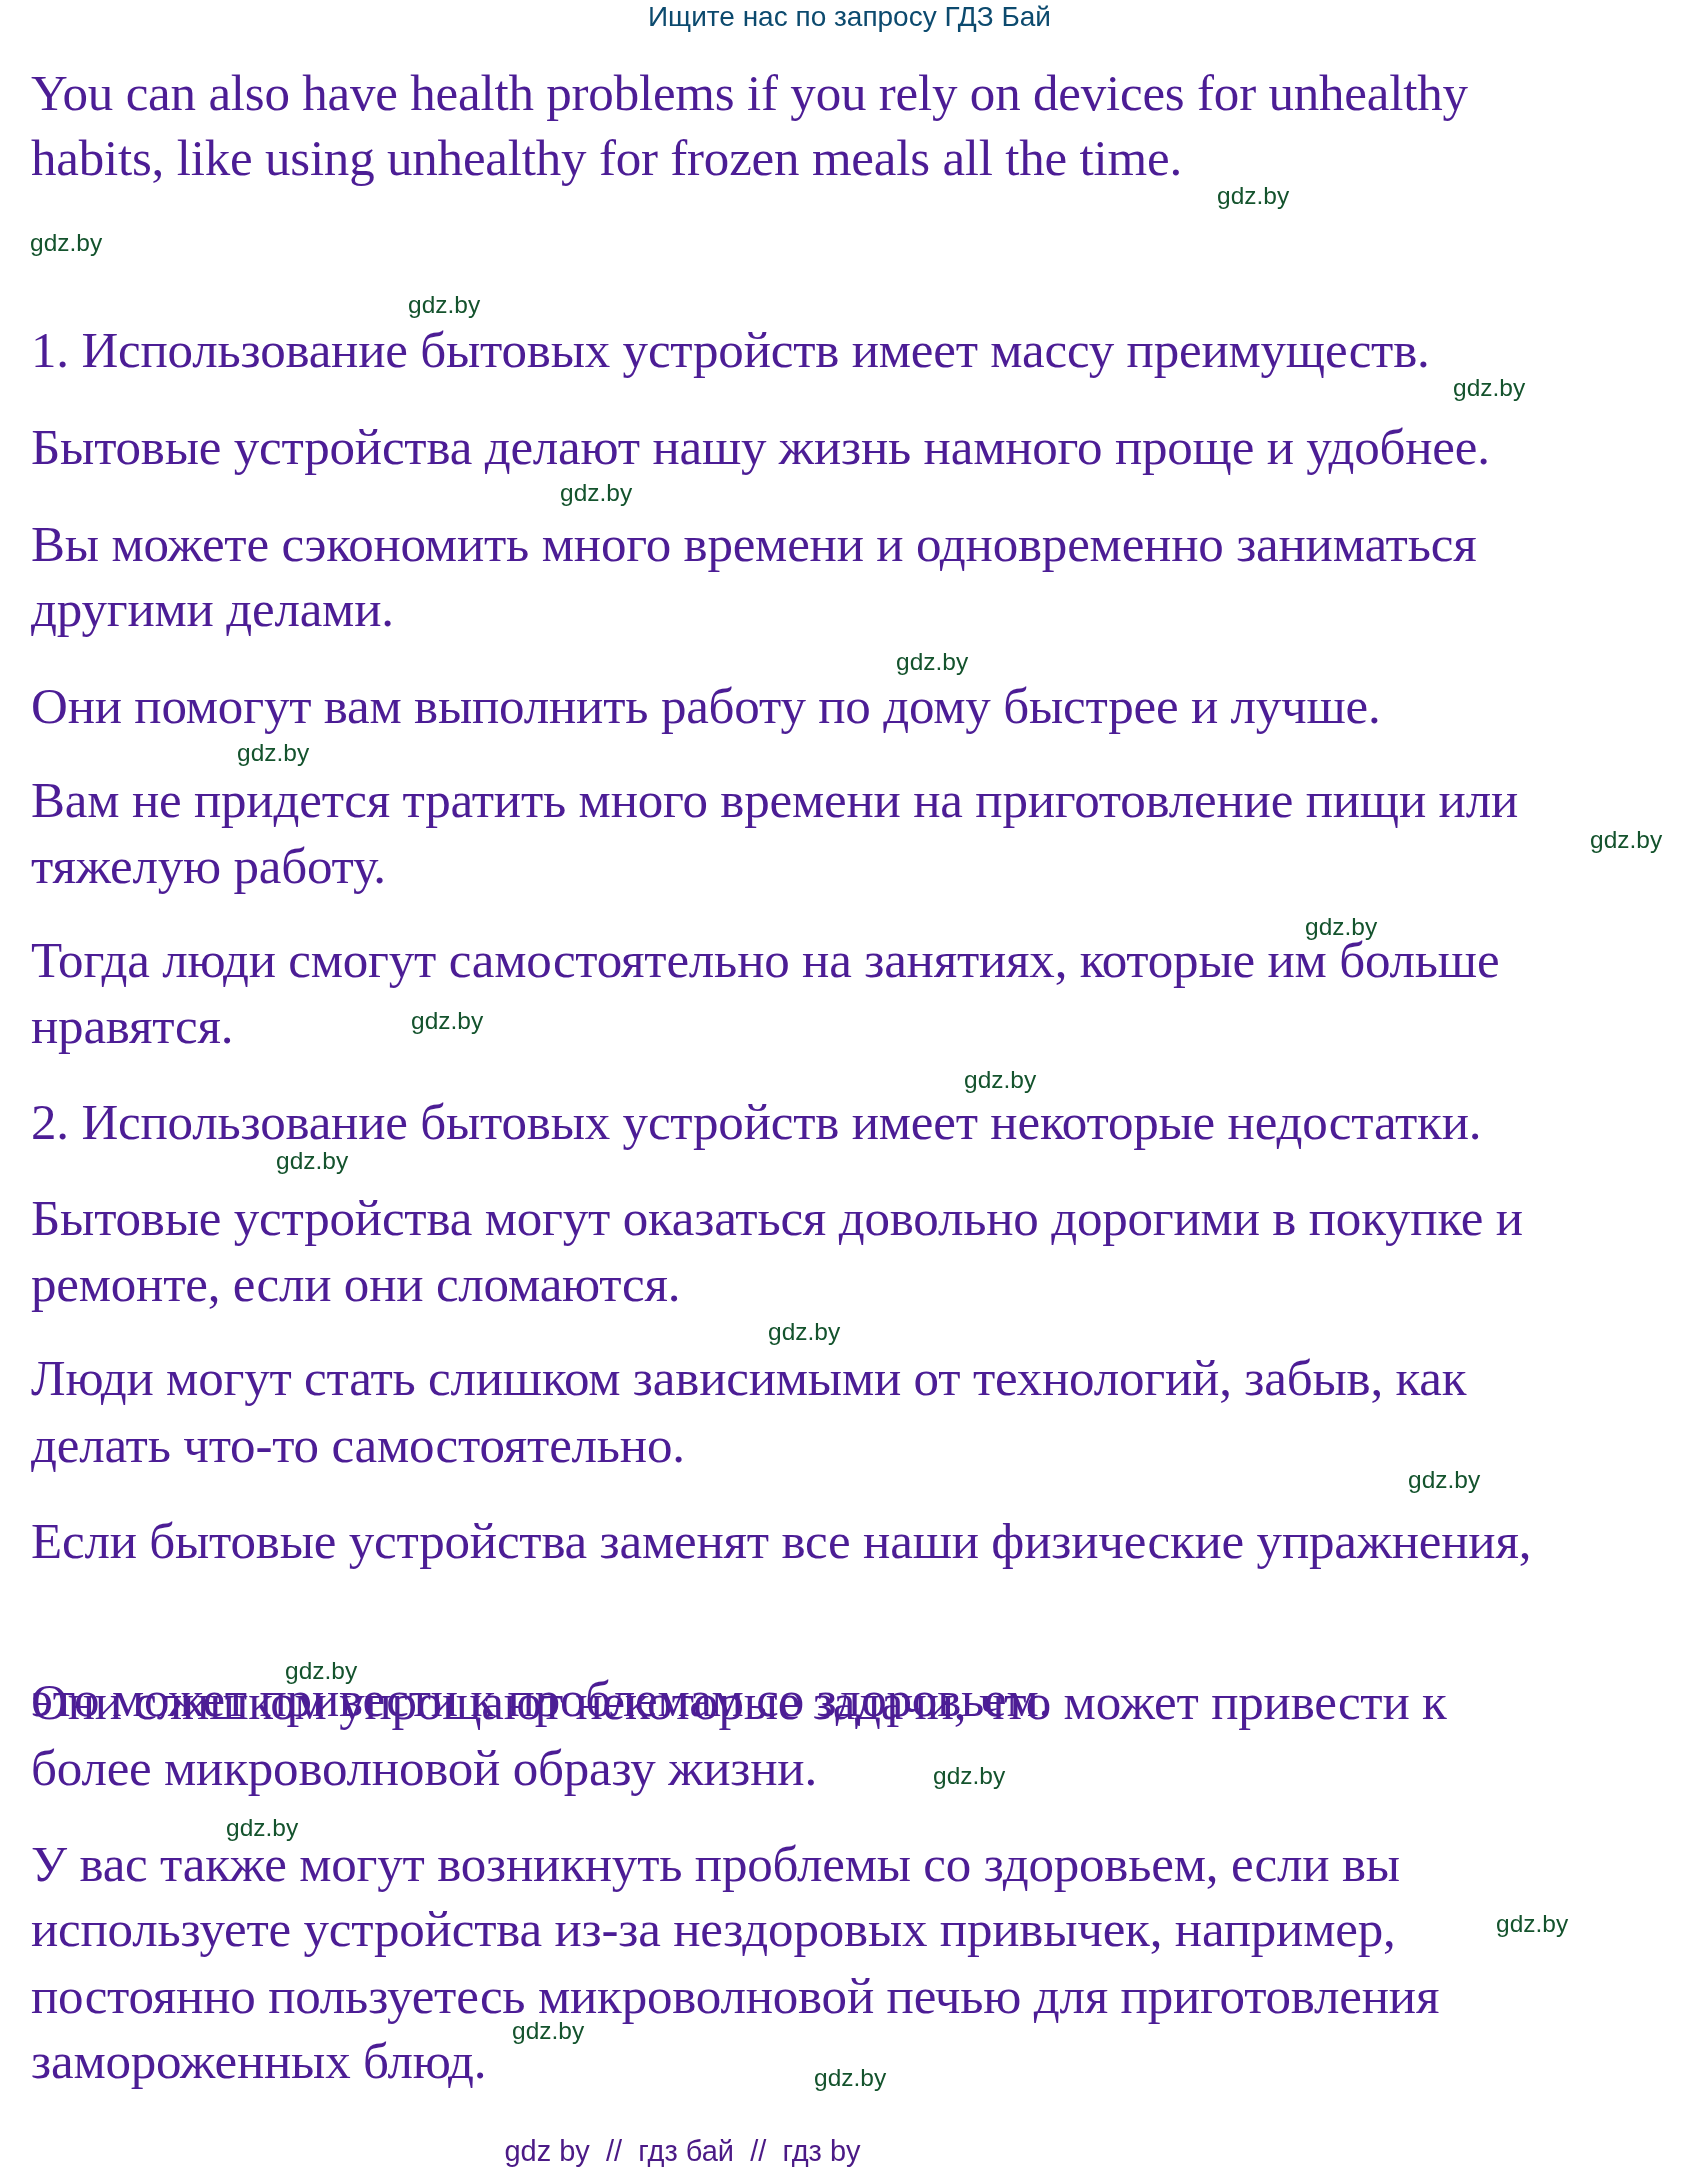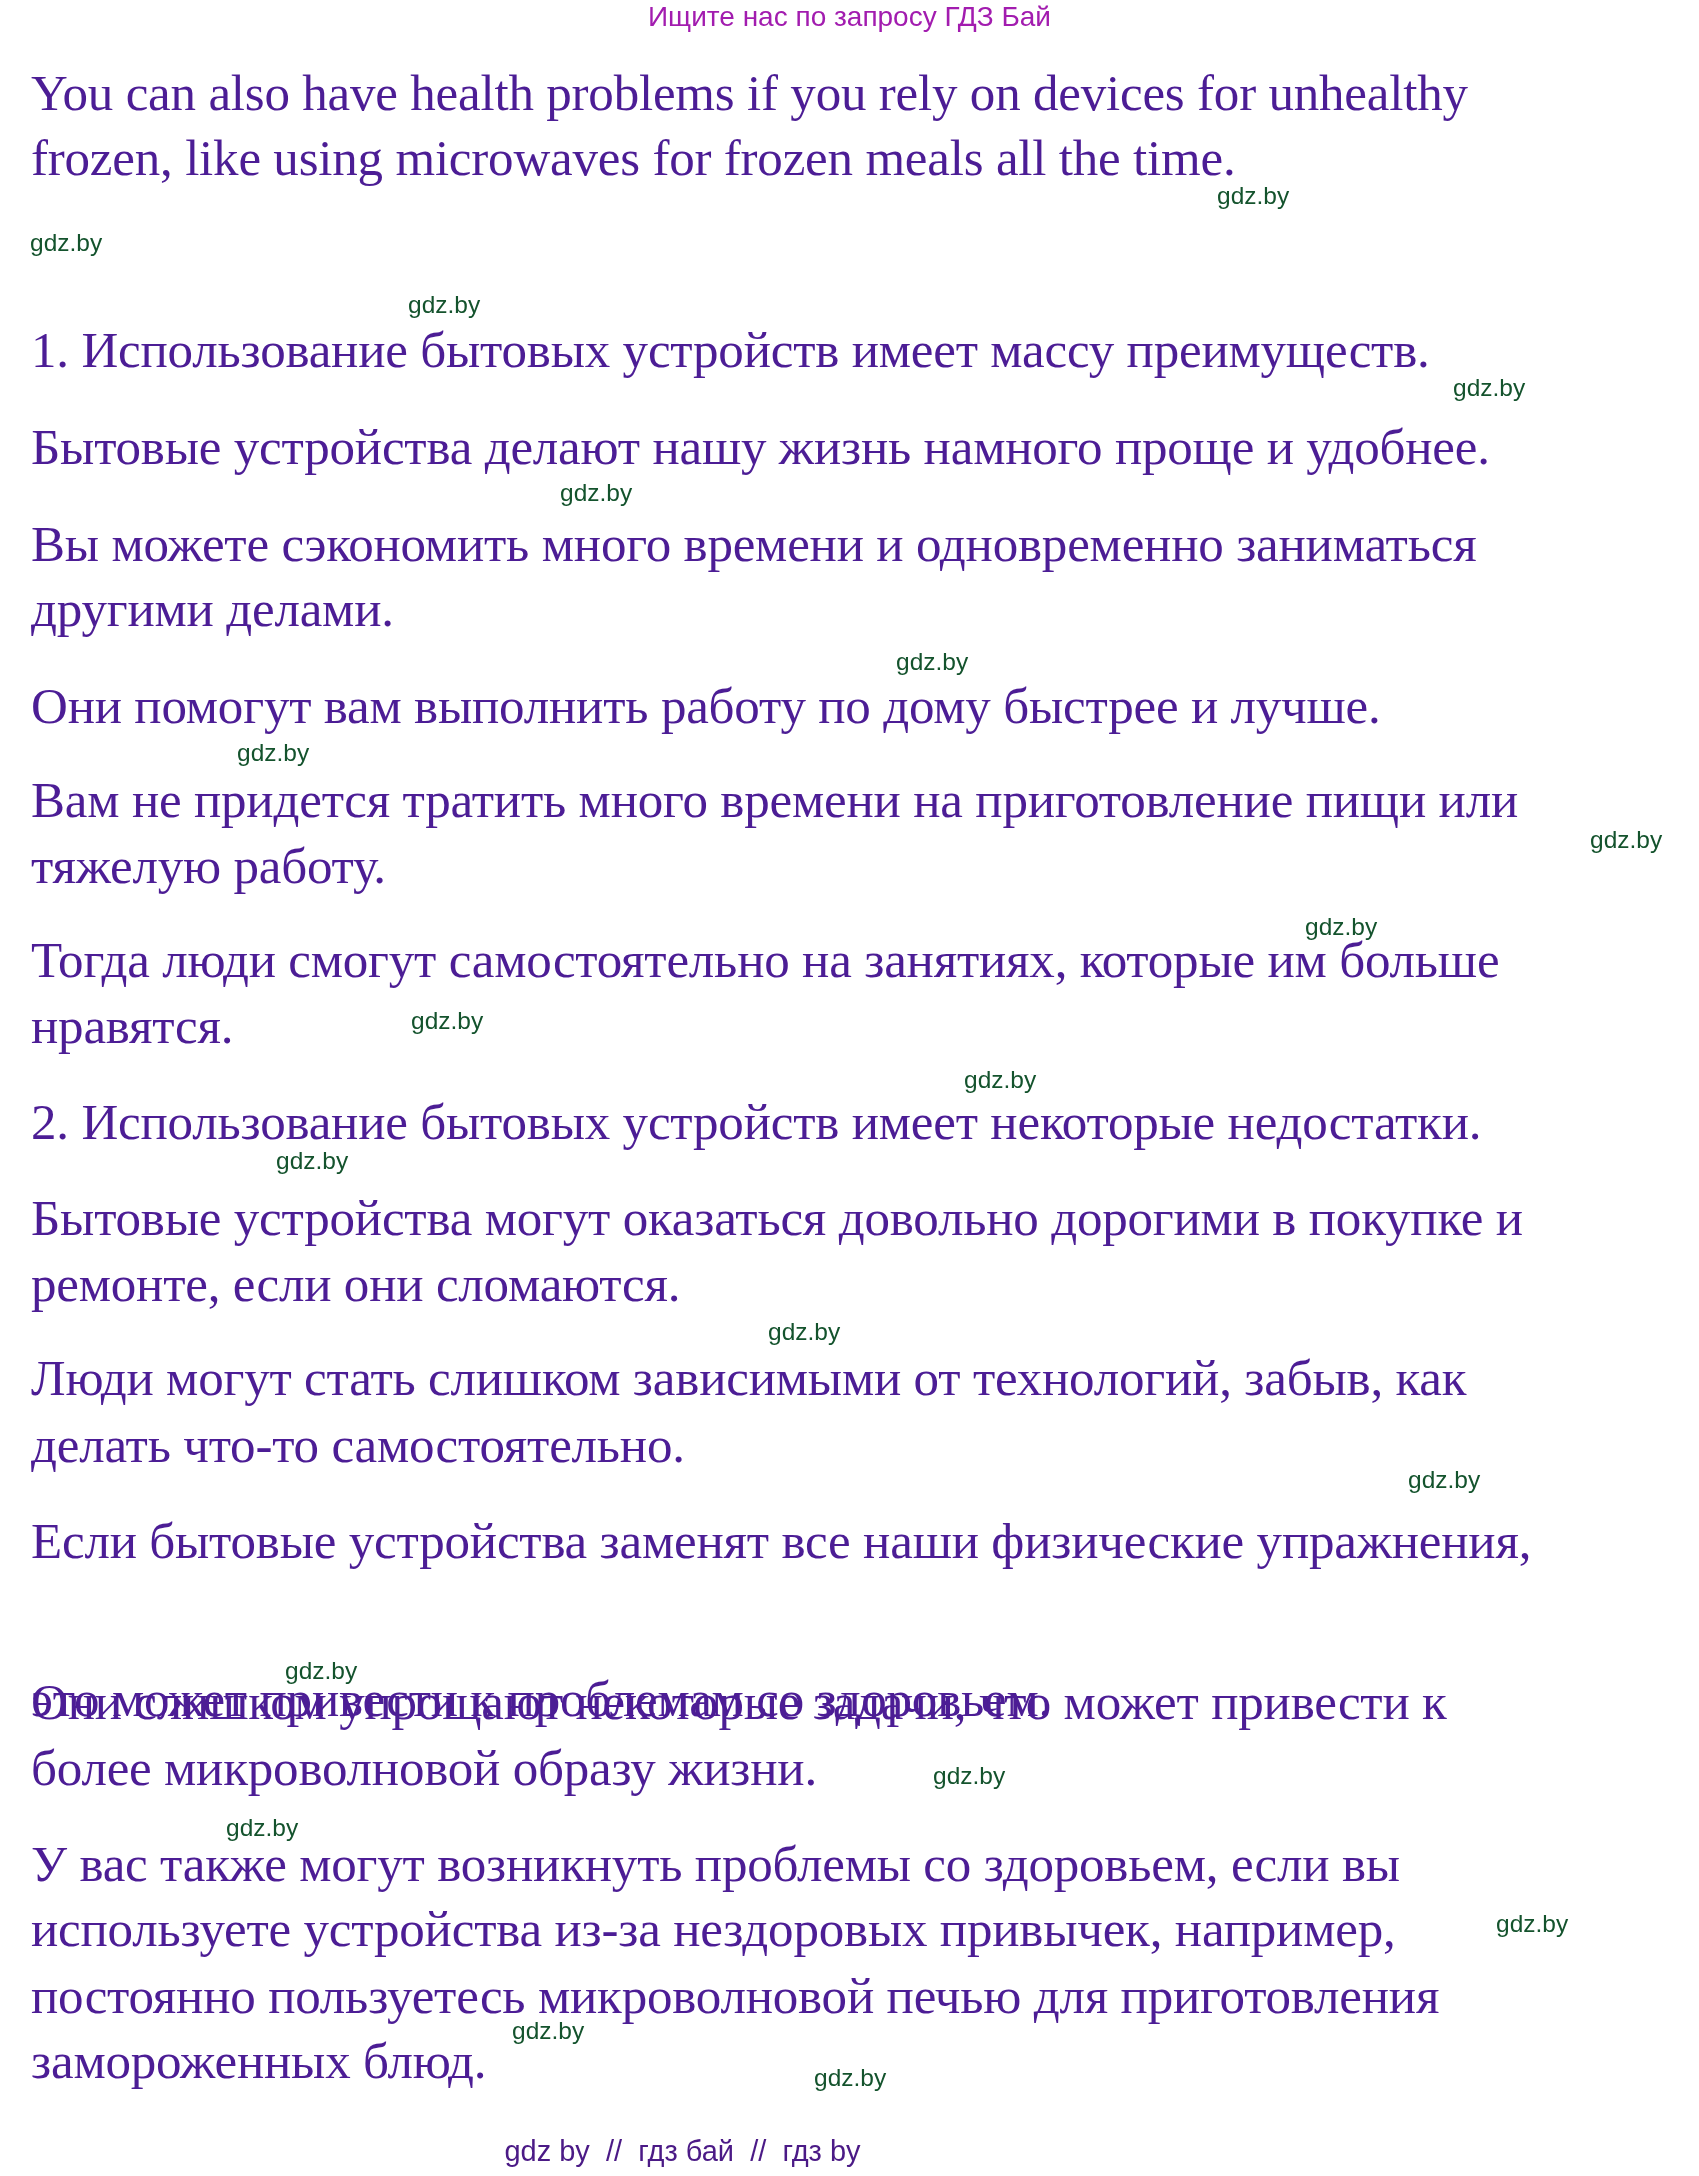--- a/index.html
+++ b/index.html
@@ -1,19 +1,19 @@
 <!DOCTYPE html>
 <html style="font-size:14.5px"><head>
 <meta charset="utf-8">
 <style>
   html, body { margin: 0; padding: 0; background: #ffffff; }
   body { width: 1699px; height: 2177px; position: relative; overflow: hidden; }
   .header-link {
     position: absolute; left: 0; width: 1699px; top: 0px; text-align: center;
-    font-family: "Liberation Sans", sans-serif; font-size: 28px; color: #a21caf;
+    font-family: "Liberation Sans", sans-serif; font-size: 28px; color: #0c4a6e;
     line-height: 33px; text-decoration: none;
   }
   .line {
     position: absolute; left: 31px;
     font-family: "Liberation Serif", serif; font-size: 51px; color: #4c1d95;
     line-height: 58px; white-space: nowrap; letter-spacing: -0.2px;
   }
   .wm {
     position: absolute;
     font-family: "Liberation Sans", sans-serif; font-size: 24.5px; color: #14532d;
@@ -25,21 +25,21 @@
     line-height: 35px; white-space: pre;
   }
   .footer span { cursor: pointer; }
 </style>
 </head>
 <body>
 
 <div class="header-link">Ищите нас по запросу ГДЗ Бай</div>
 
 <div class="line" style="top:64px">You can also have health problems if you rely on devices for unhealthy</div>
-<div class="line" style="top:129px">frozen, like using microwaves for frozen meals all the time.</div>
+<div class="line" style="top:129px">habits, like using unhealthy for frozen meals all the time.</div>
 
 <div class="line" style="top:321px">1. Использование бытовых устройств имеет массу преимуществ.</div>
 
 <div class="line" style="top:418px">Бытовые устройства делают нашу жизнь намного проще и удобнее.</div>
 
 <div class="line" style="top:515px">Вы можете сэкономить много времени и одновременно заниматься</div>
 <div class="line" style="top:580px">другими делами.</div>
 
 <div class="line" style="top:677px">Они помогут вам выполнить работу по дому быстрее и лучше.</div>
 

